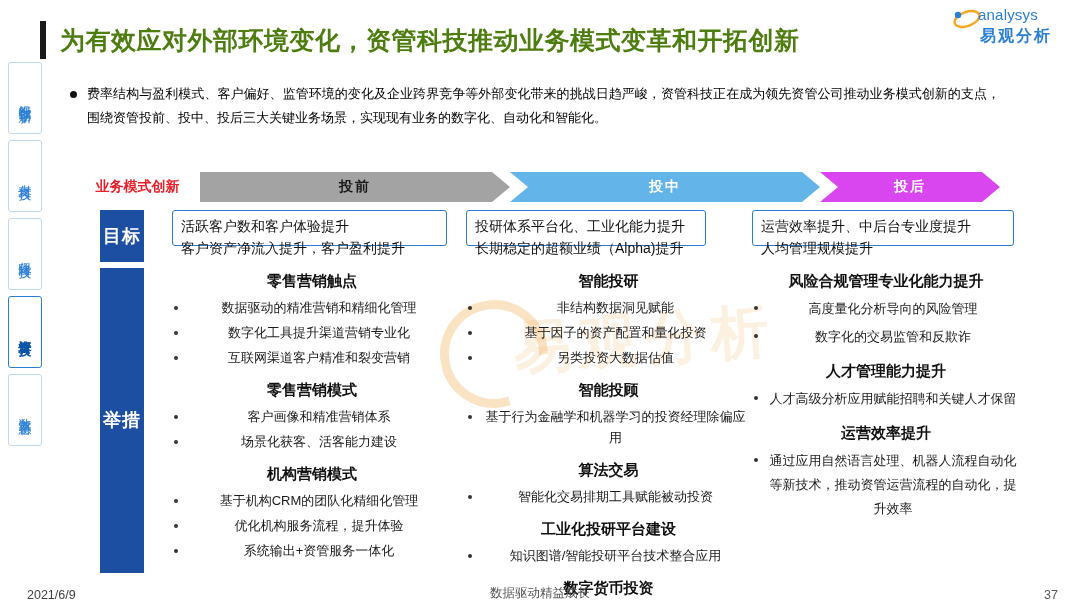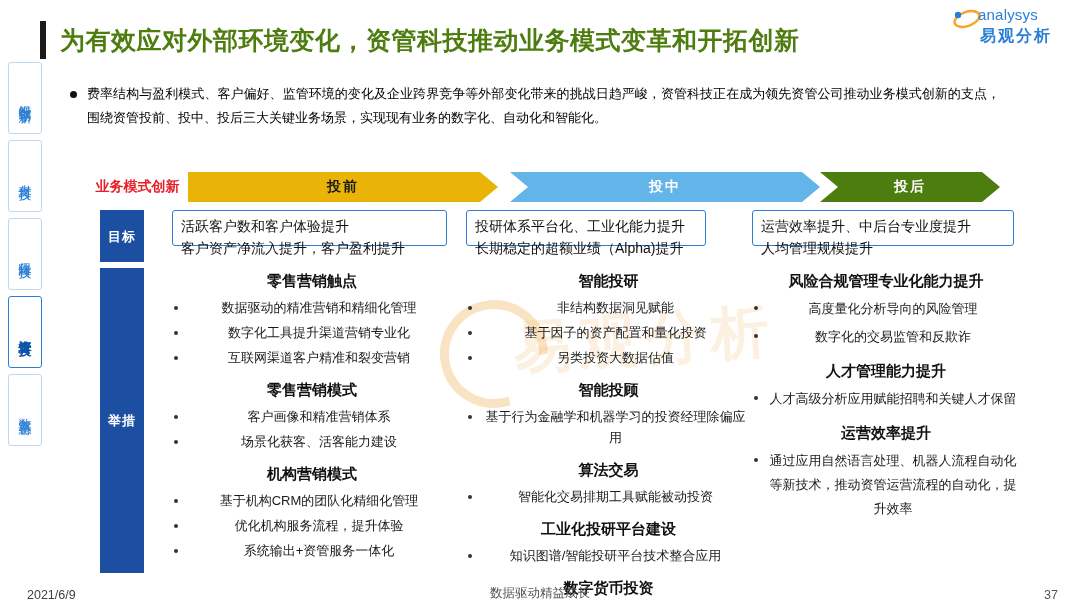--- a/index.html
+++ b/index.html
@@ -71,31 +71,31 @@
   .chev{
     position:absolute;top:0;height:30px;
     color:#fff;font-size:14px;font-weight:bold;
     display:flex;align-items:center;justify-content:center;
     letter-spacing:2px;
   }
   .chev-label{
     background:#ffffff;color:#e8202a;font-weight:bold;
     left:0;width:125px;font-size:14px;letter-spacing:0;
   }
-  .c1{left:113px;width:310px;background:#eab308;color:#1a1a1a;
+  .c1{left:125px;width:310px;background:#a3a3a3;color:#1a1a1a;
       clip-path:polygon(0 0,calc(100% - 18px) 0,100% 50%,calc(100% - 18px) 100%,0 100%);}
   .c2{left:435px;width:310px;background:#63b4e8;
       clip-path:polygon(0 0,calc(100% - 18px) 0,100% 50%,calc(100% - 18px) 100%,0 100%,18px 50%);}
-  .c3{left:745px;width:180px;background:#4d7c0f;
+  .c3{left:745px;width:180px;background:#d946ef;
       clip-path:polygon(0 0,calc(100% - 18px) 0,100% 50%,calc(100% - 18px) 100%,0 100%,18px 50%);}
   
   .row-label{
     position:absolute;left:100px;background:#1c4fa1;color:#fff;
     display:flex;align-items:center;justify-content:center;text-align:center;
-    font-size:13px;font-weight:bold;line-height:19px;width:44px;letter-spacing:1px;
+    font-size:18px;font-weight:bold;line-height:19px;width:44px;letter-spacing:1px;
   }
   .row-label.goal{top:210px;height:52px;}
   .row-label.measure{top:268px;height:305px;}
   
   .goal-box{
     position:absolute;top:210px;height:36px;
     border:1px solid #2a7fd4;border-radius:3px;background:#fff;
     font-size:14px;line-height:22px;color:#111;
     padding:4px 8px;box-sizing:border-box;
   }

